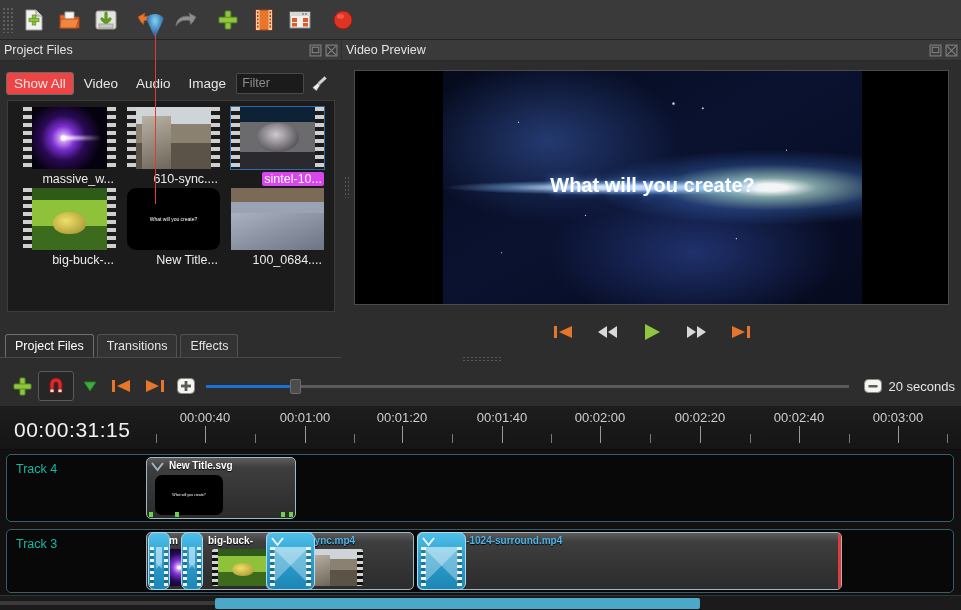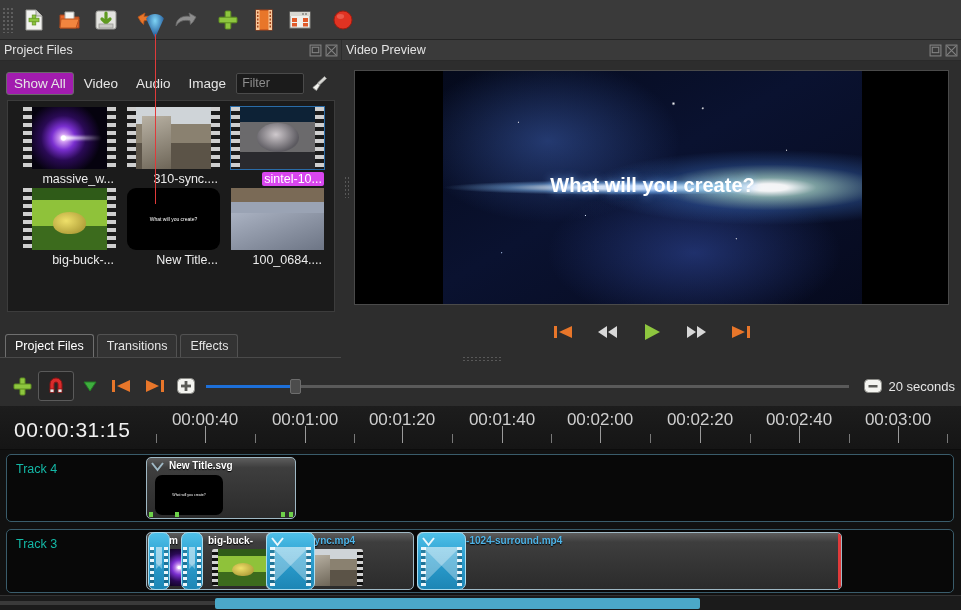--- a/index.html
+++ b/index.html
@@ -36,21 +36,21 @@
   .panel-head .hicons { margin-left: auto; display: flex; gap: 3px; padding-right: 3px; }
   .hicon { width: 13px; height: 13px; opacity: .62; }
 
   
   #project-panel { position: absolute; left: 0; top: 40px; width: 341px; height: 293px; background: #2d2d2d; }
   #pf-head { left: 0; top: 0; width: 341px; }
   .filterbar { position: absolute; top: 26px; left: 0; width: 341px; height: 34px;
     display: flex; align-items: center; gap: 2px; padding: 0 6px; }
   .fbtn { font-size: 13.5px; color: #e6e6e6; padding: 3px 7px; border-radius: 3px;
     border: 1px solid transparent; cursor: pointer; white-space: nowrap; }
-  .fbtn.active { border: 1px solid #6a6a6a; background: #a21caf; }
+  .fbtn.active { border: 1px solid #6a6a6a; background: #ef4444; }
   .filter-input { width: 68px; height: 21px; background: #1b1b1b; border: 1px solid #4a4a4a;
     color: #9b9b9b; font-size: 12.5px; padding: 0 5px; border-radius: 2px; font-family: inherit; }
   .filter-input::placeholder { color: #8d8d8d; }
   .broom { width: 26px; height: 24px; display:flex; align-items:center; justify-content:center; cursor:pointer; }
 
   #files-area { position: absolute; top: 60px; left: 7px; width: 328px; height: 212px;
     background: #1b1b1b; border: 1px solid #3c3c3c; overflow: hidden; }
   .file-grid { display: flex; flex-wrap: wrap; padding: 6px 4px; }
   .file-cell { width: 104px; display: flex; flex-direction: column; align-items: flex-end; margin-bottom: 2px; }
   .thumb { width: 93px; height: 62px; position: relative; background: #000; overflow: hidden;
@@ -137,21 +137,21 @@
     border:1px solid #6d6d6d; border-radius:2px; }
   .zoom-label { font-size: 13px; color:#e6e6e6; padding-right: 6px; white-space:nowrap; }
 
   
   #ruler { position:absolute; left:0; top:406px; width:961px; height:44px;
     background: linear-gradient(180deg,#1d1d1d,#151515); border-bottom:1px solid #0c0c0c; }
   .timecode { position:absolute; left:14px; top:12px; font-size:21px; color:#f1f1f1;
     font-family: "Liberation Sans", sans-serif; letter-spacing: .5px; }
   .rtick { position:absolute; bottom:6px; width:1px; background:#9a9a9a; }
   .rtick.maj { height:17px; } .rtick.min { height:9px; background:#787878; }
-  .rlabel { position:absolute; top:4px; font-size:17px; color:#cfcfcf; transform: translateX(-50%); }
+  .rlabel { position:absolute; top:4px; font-size:13px; color:#cfcfcf; transform: translateX(-50%); }
   .playhead-wrap { position:absolute; left:155px; top:0; width:1px; height:204px; z-index: 30; }
   .ph-line { position:absolute; left:0; top:34px; width:1px; height:170px; background:#e03a3a; }
   .ph-head { position:absolute; left:-11px; top:14px; width:22px; height:24px;
     background: radial-gradient(ellipse at 50% 28%, #7fd4f5, #1a4f92 70%);
     clip-path: polygon(0 0, 100% 0, 50% 100%); border-radius: 11px 11px 0 0; }
 
   
   #tracks { position:absolute; left:0; top:450px; width:961px; height:145px; background:#111; overflow:hidden; }
   .track { position:absolute; left:6px; width:948px; background:#080808;
     border:1px solid #3a5c6b; border-radius:5px; }
@@ -332,21 +332,21 @@
               <div class="sprock r"></div>
           </div>
           <div class="flabel">massive_w...</div>
         </div>
         <div class="file-cell">
           <div class="thumb">
             <div class="sprock l"></div>
               <div class="timg art-720"></div>
               <div class="sprock r"></div>
           </div>
-          <div class="flabel">310-sync....</div>
+          <div class="flabel">610-sync....</div>
         </div>
         <div class="file-cell">
           <div class="thumb sel">
             <div class="sprock l"></div>
               <div class="timg art-sintel"></div>
               <div class="sprock r"></div>
           </div>
           <div class="flabel sel">sintel-10...</div>
         </div>
         <div class="file-cell">

